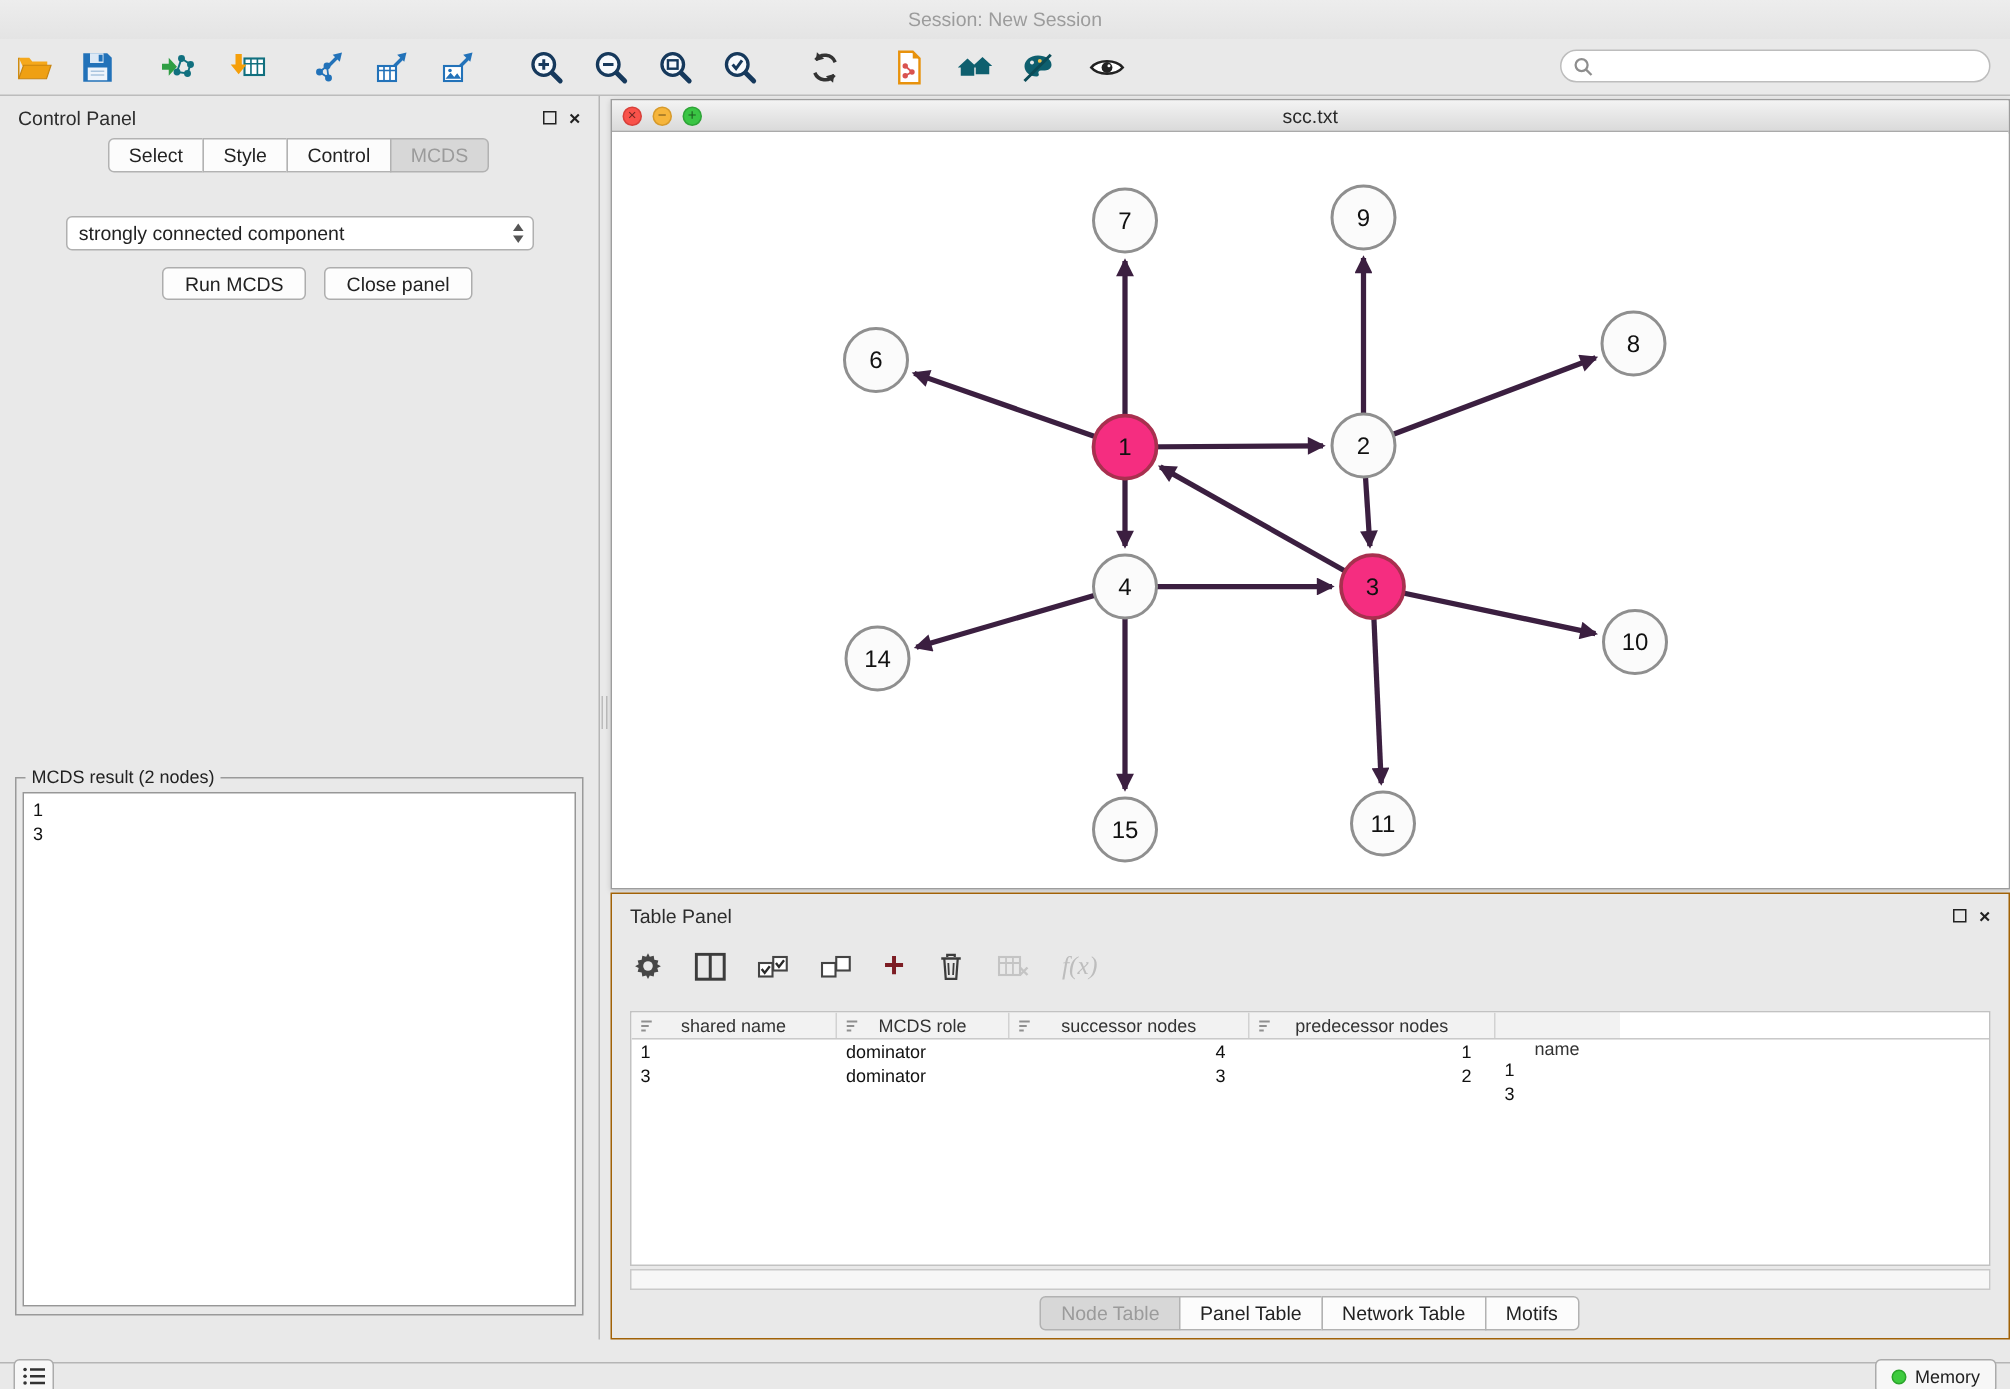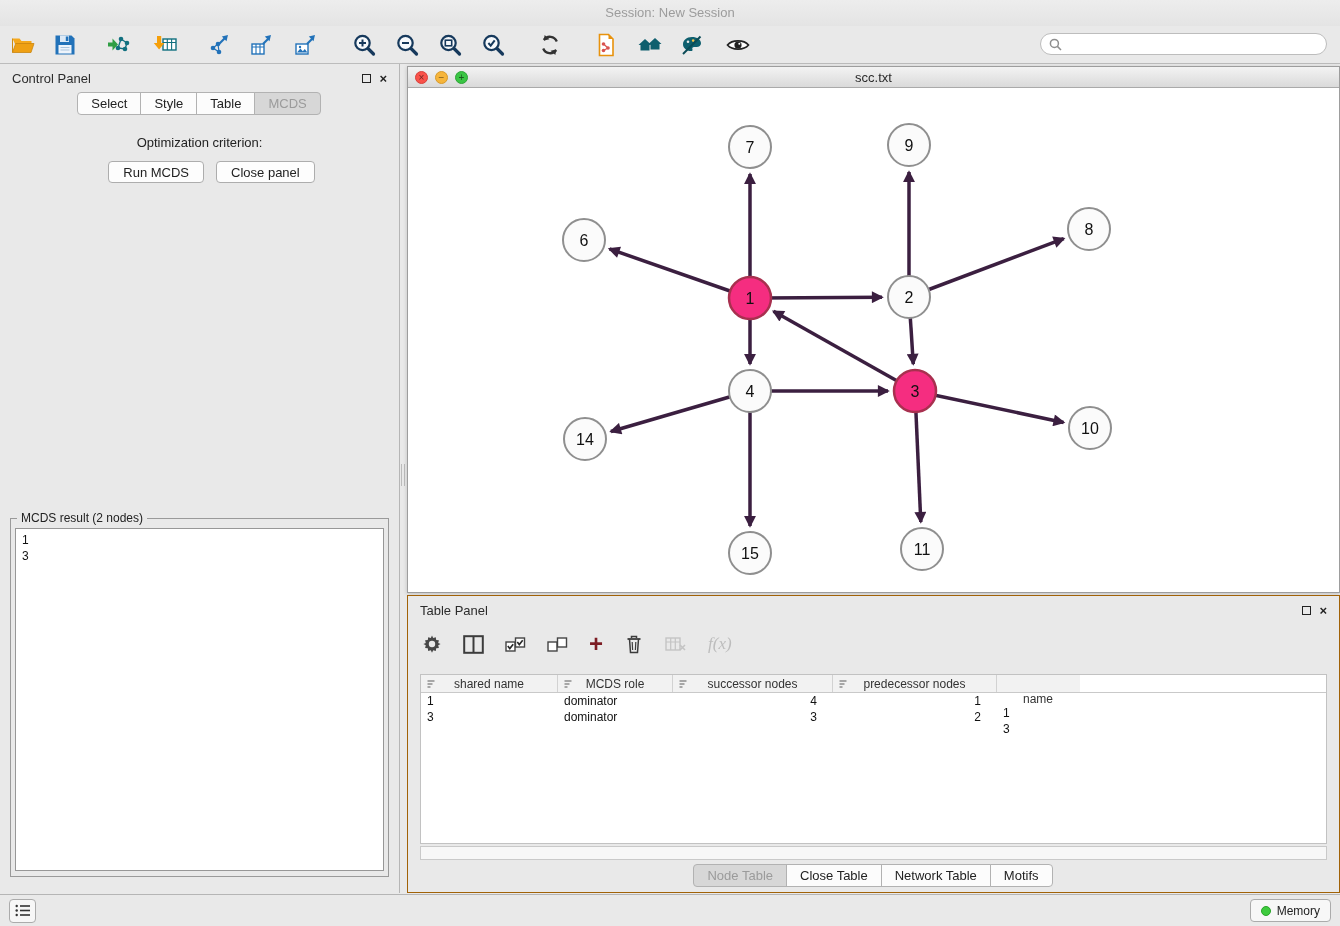--- a/index.html
+++ b/index.html
@@ -109,21 +109,21 @@
   .c4 { width: 83px;  flex: 0 0 83px; margin-top: 24px;  }
   .cf { flex: 1 1 auto; }
   .tp-row { display: flex; height: 16px; align-items: center; font-size: 12px; color: #111; }
   .td { padding: 0 6px; overflow: hidden; white-space: nowrap; }
   .td.num { text-align: right; padding-right: 16px; }
   .tp-hscroll { position: absolute; left: 12px; right: 12px; bottom: 32px; height: 14px; background: #f7f7f7; border: 1px solid #c9c9c9; }
   .tp-tabs { position: absolute; left: 0; right: 0; bottom: 5px; display: flex; justify-content: center; }
 
   
   .statusbar {
-    position: absolute; left: 0; right: 0; bottom: 0; height: 32px;
+    position: absolute; left: 0; right: 0; bottom: 0; height: 18px;
     background: #e9e9e9; border-top: 1px solid #b5b5b5;
     display: flex; align-items: center; padding: 0 9px; gap: 19px;
   }
   .menu-btn { width: 27px; height: 24px; border: 1px solid #ababab; border-radius: 4px; background: #f7f7f7; display: flex; align-items: center; justify-content: center; cursor: pointer; }
   .memory-btn { margin-left: auto; height: 23px; border: 1px solid #ababab; border-radius: 4px; background: #f7f7f7; display: flex; align-items: center; gap: 6px; padding: 0 10px; font-size: 12px; cursor: pointer; color: #222; }
   .memory-dot { width: 10px; height: 10px; border-radius: 50%; background: #3ecb3e; border: 1px solid #2aa42a; }
 
   .sq-icon { width: 9px; height: 9px; border: 1.5px solid #222; display: inline-block; }
   .stepper-svg { flex: 0 0 auto; }
 </style>
@@ -276,25 +276,31 @@
     <span>Control Panel</span>
     <span class="spacer"></span>
     <span class="win-icon">
         <span class="sq-icon"></span>
       </span>
     <span class="win-icon">×</span>
   </div>
   <div class="cp-tabs">
     <div class="cp-tab">Select</div>
     <div class="cp-tab">Style</div>
-    <div class="cp-tab">Table</div>
+    <div class="cp-tab">Control</div>
     <div class="cp-tab active">MCDS</div>
   </div>
   <div class="cp-content">
-    <div class="cp-label">Optimization criterion:</div>
+    <div class="cp-select">
+      <span class="sel-label">strongly connected component</span>
+      <svg class="stepper-svg" width="9" height="15" viewBox="0 0 9 15">
+        <path d="M4.5 1 L8 6 H1 z" fill="#555"></path>
+        <path d="M4.5 14 L1 9 H8 z" fill="#555"></path>
+      </svg>
+    </div>
     <div class="cp-buttons">
       <button class="cp-btn">Run MCDS</button>
       <button class="cp-btn">Close panel</button>
     </div>
   </div>
   <div class="result-group">
     <span class="result-legend">MCDS result (2 nodes)</span>
     <div class="result-box">1
 3</div>
   </div>
@@ -463,21 +469,21 @@
       <div class="td c1">dominator</div>
       <div class="td c2 num">3</div>
       <div class="td c3 num">2</div>
       <div class="td c4">3</div>
     </div>
   </div>
   <div class="tp-hscroll"></div>
 
   <div class="tp-tabs">
     <div class="cp-tab active">Node Table</div>
-    <div class="cp-tab">Close Table</div>
+    <div class="cp-tab">Panel Table</div>
     <div class="cp-tab">Network Table</div>
     <div class="cp-tab">Motifs</div>
   </div>
 </div>
 
 <div class="statusbar">
   <div class="menu-btn">
     <svg width="16" height="13" viewBox="0 0 16 13">
       <circle cx="1.7" cy="2" r="1.2" fill="#333"></circle>
         <line x1="5" y1="2" x2="15" y2="2" stroke="#333" stroke-width="1.6"></line>

